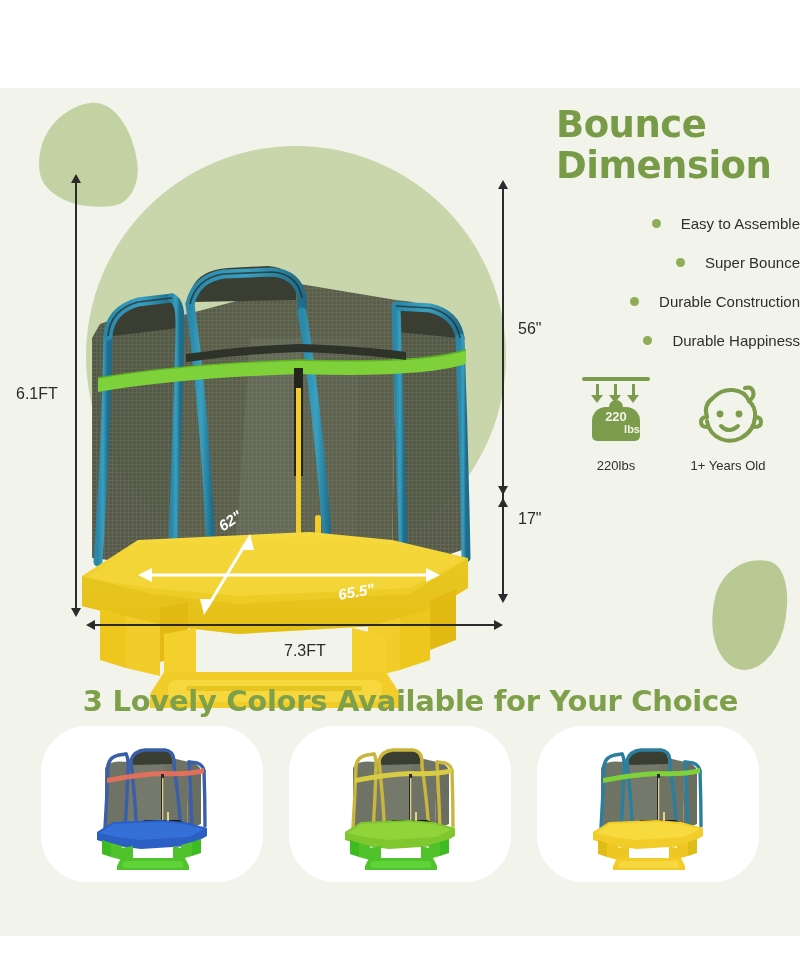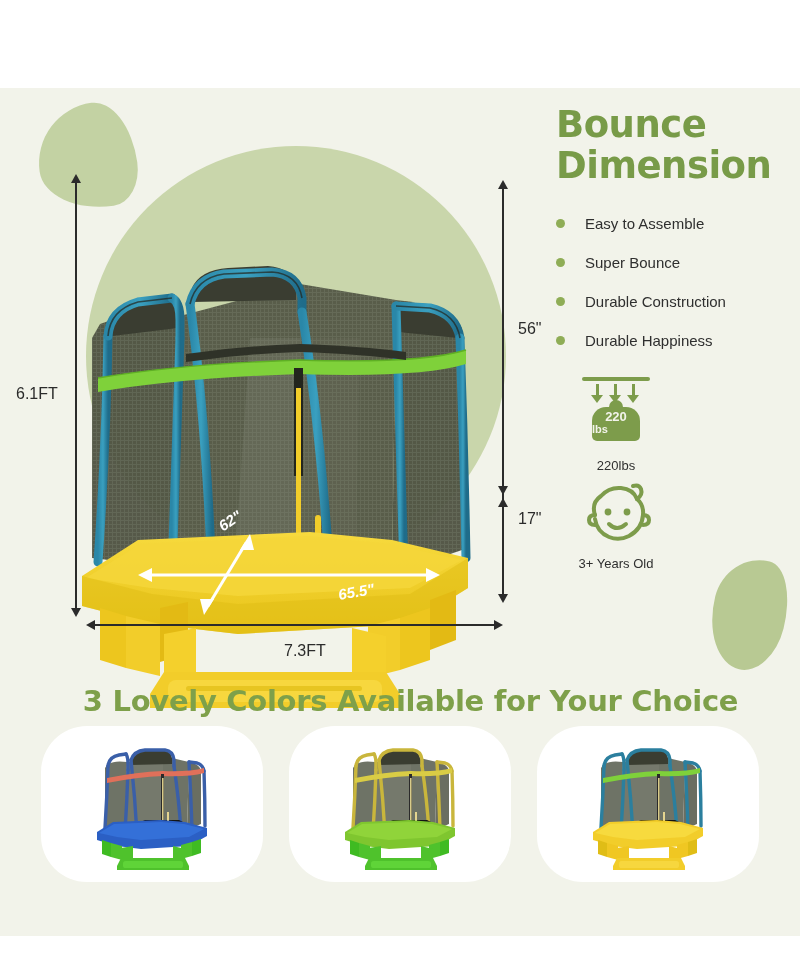--- a/index.html
+++ b/index.html
@@ -49,46 +49,47 @@
     font-weight: bold;
     font-size: 37px;
     line-height: 1.12;
     color: #789b48;
     letter-spacing: -0.5px;
   }
   .feature-list { margin-top: 28px; }
   .feature {
     display: flex; align-items: center;
     margin-bottom: 22px;
+    justify-content: flex-end;
   }
   .bullet {
     width: 9px; height: 9px; border-radius: 50%;
     background: #8fad56; flex: none; margin-right: 20px;
   }
   .feature-label { font-size: 15px; color: #2f2f2f; }
 
   
-  .badges { display: flex; margin-top: 26px; margin-left: 4px; flex-direction: column; }
+  .badges { display: flex; margin-top: 26px; margin-left: 4px; }
   .badge { width: 112px; text-align: center; }
   .badge-art { height: 74px; display: flex; align-items: flex-end; justify-content: center; }
   .badge-label { font-size: 13px; color: #2f2f2f; margin-top: 9px; }
 
   
   .wt { position: relative; width: 76px; height: 74px; }
   .wt-bar { position: absolute; left: 4px; top: 2px; width: 68px; height: 4px; background: #7d9c4b; border-radius: 2px; }
   .wt-stem { position: absolute; width: 3px; height: 13px; background: #7d9c4b; top: 9px; }
   .wt-head { position: absolute; top: 20px; width: 0; height: 0;
     border-left: 6px solid transparent; border-right: 6px solid transparent; border-top: 8px solid #7d9c4b; }
   .wt-body { position: absolute; left: 14px; top: 32px; width: 48px; height: 34px;
     background: #7d9c4b; border-radius: 14px 14px 5px 5px; }
   .wt-knob { position: absolute; left: 31px; top: 25px; width: 14px; height: 14px;
     background: #7d9c4b; border-radius: 50%; }
   .wt-num { position: absolute; left: 14px; top: 35px; width: 48px; text-align: center;
     color: #f2f3ea; font-size: 13px; font-weight: bold; line-height: 1.0; }
-  .wt-unit { position: absolute; left: 14px; top: 49px; width: 48px; text-align: left;
+  .wt-unit { position: absolute; left: 14px; top: 49px; width: 48px; text-align: right;
     color: #f2f3ea; font-size: 11px; font-weight: bold; line-height: 1.0; }
 
   
   .hero { position: absolute; left: 0; top: 0; width: 556px; height: 620px; }
 
   
   .dim-line-v { position: absolute; width: 1.6px; background: #2b2b2b; }
   .dim-line-h { position: absolute; height: 1.6px; background: #2b2b2b; }
   .tri-up { position: absolute; width: 0; height: 0;
     border-left: 5px solid transparent; border-right: 5px solid transparent; border-bottom: 9px solid #2b2b2b; }
@@ -322,21 +323,21 @@
                 <path d="M56,18 Q62,14 60,8 Q58,3 52,5"></path>
                 <path d="M56,18 Q63,24 62,34 Q61,48 48,55 Q38,60 28,56 Q16,51 14,38"></path>
                 <path d="M14,34 Q8,34 8,39 Q8,44 14,44"></path>
                 <path d="M62,34 Q68,34 68,39 Q68,44 62,44"></path>
                 <path d="M28,43 Q36,51 45,43"></path>
               </g>
               <circle cx="27" cy="31" r="3.4" fill="#7d9c4b"></circle>
               <circle cx="46" cy="31" r="3.4" fill="#7d9c4b"></circle>
             </svg>
           </div>
-          <div class="badge-label">3+ Years Old</div>
+          <div class="badge-label">1+ Years Old</div>
         </div>
       </div>
     </div>
 
     <div class="colors-heading">3 Lovely Colors Available for Your Choice</div>
 
     <div class="cards">
 
       <div class="card">
         <svg width="150" height="132" viewBox="0 0 150 132">

